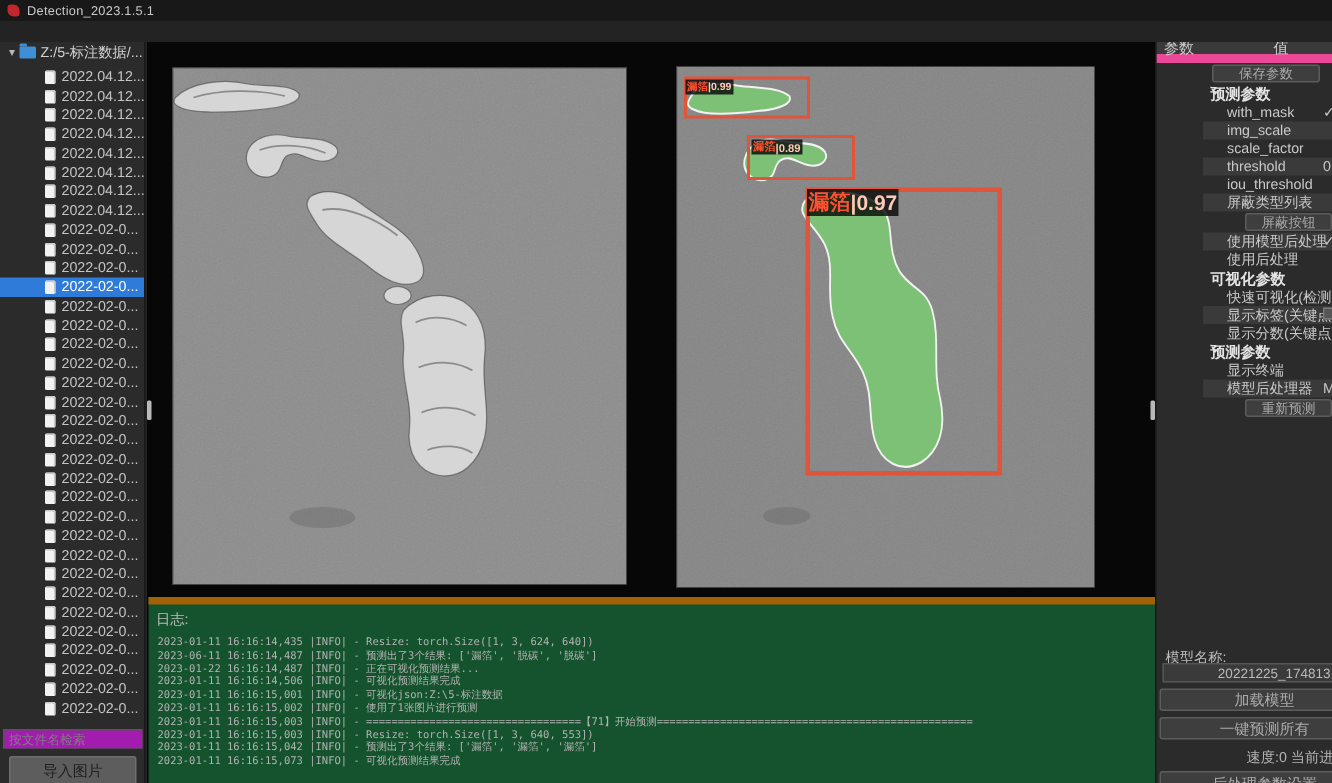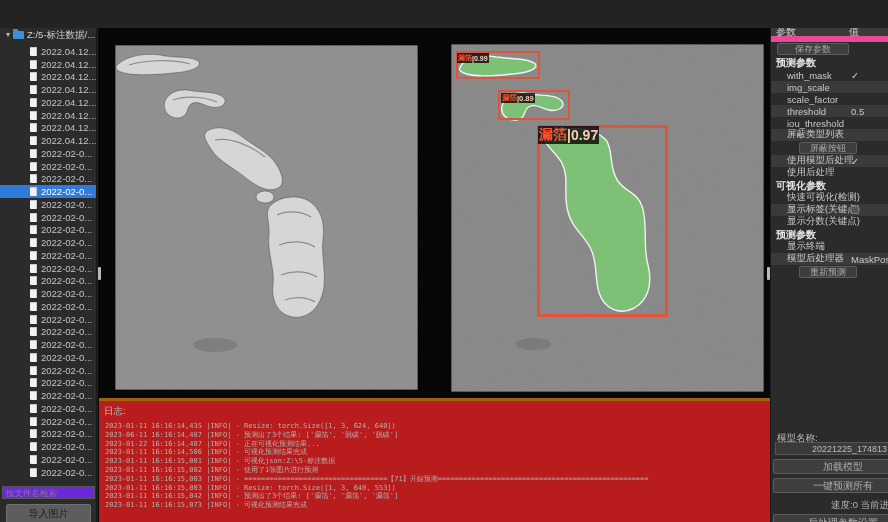--- a/index.html
+++ b/index.html
@@ -32,57 +32,57 @@
   .folder-ic { width:11px; height:8px; background:#3f8fd6; border-radius:1px; position:relative; flex:0 0 auto; }
   .folder-ic:before { content:""; position:absolute; left:0; top:-2px; width:5px; height:2px;
                       background:#3f8fd6; border-radius:1px 1px 0 0; }
   .file-list { position:absolute; left:0; top:17px; right:0; bottom:0; }
   .file-row { display:flex; align-items:center; gap:4px; height:12.75px; padding-left:30px;
               color:#c4c4c4; font-size:9.5px; white-space:nowrap; }
   .file-row.selected { background:#2f7bd9; color:#ffffff; }
   .file-ic { width:7px; height:9px; background:#f2f2f2; border-radius:1px; flex:0 0 auto;
              box-shadow:inset -1px 1px 0 #c9c9c9; }
   .search-box { position:absolute; left:2px; top:458px; width:93px; height:13px;
-                background:#6d28d9; border:1px solid #565656; color:#cfcfcf;
+                background:#a21caf; border:1px solid #565656; color:#cfcfcf;
                 font-size:8.5px; padding:0 3px; }
   .search-box::placeholder { color:#7d7d7d; }
   .import-btn { position:absolute; left:6px; top:476px; width:85px; height:20px;
                 background:#5d5d5d; border:1px solid #6f6f6f; color:#1f1f1f;
                 font-size:10px; border-radius:2px; }
 
   
   .center { position:absolute; left:98px; top:0; width:672px; height:494px; background:#070707; }
   .img-panel { position:absolute; background:#8a8a8a; }
   .img-left  { left:17px;  top:17px; width:303px; height:345px; }
-  .img-right { left:353px; top:16px; width:313px; height:348px; }
+  .img-right { left:353px; top:16px; width:279px; height:348px; }
   .img-panel svg { display:block; width:100%; height:100%; }
   .det-overlay { position:absolute; inset:0; }
   .det-box { position:absolute; border-style:solid; border-color:#e0543a; }
   .det-label { position:absolute; background:rgba(5,5,5,.8); display:flex; align-items:center;
                white-space:nowrap; padding:0 1px; font-weight:bold; }
   .det-cls { color:#ff5030; }
   .det-score { color:#ffc9b8; }
   .splitter-h { position:absolute; width:3px; height:13px; background:#b9b9b9; border-radius:1px; }
 
   
-  .log-area { position:absolute; left:1px; right:0; top:370px; bottom:0; background:#b91c1c;
-              border-top:3px solid #a16207; overflow:hidden; }
+  .log-area { position:absolute; left:1px; right:0; top:370px; bottom:0; background:#14532d;
+              border-top:5px solid #a16207; overflow:hidden; }
   .log-title { position:absolute; left:5px; top:4px; font-size:9.5px; color:#bdbdbd; }
   .log-lines { position:absolute; left:6px; top:21px; right:2px; bottom:0; overflow:hidden; }
   .log-line { font-family:"DejaVu Sans Mono", monospace; font-size:7px; line-height:8.8px;
               color:#b2b2b2; white-space:nowrap; }
 
   
   .right-panel { position:absolute; left:770px; top:0; width:118px; height:494px;
                  background:#2b2b2b; border-left:1px solid #191919; overflow:hidden; }
   .param-head { display:flex; height:14px; background:#3a3a3a; border-bottom:6px solid #ec4899;
                 align-items:center; font-size:10px; color:#cccccc; }
   .param-head .c1 { padding-left:5px; width:78px; }
-  .param-rows { position:relative; }
-  .p-row { position:relative; height:12px; display:flex; align-items:flex-end; font-size:9.5px; color:#c9c9c9; }
+  .param-rows { position:relative;margin-left:31px; }
+  .p-row { position:relative; height:12px; display:flex; align-items:center; font-size:9.5px; color:#c9c9c9; }
   .p-row.shade { background:#3a3a3a; }
   .p-row .p-label { padding-left:16px; white-space:nowrap; overflow:hidden; }
   .p-row .p-value { position:absolute; left:80px; font-size:9.5px; color:#c9c9c9; white-space:nowrap; }
   .p-section { height:13px; display:flex; align-items:center; font-size:10px; font-weight:bold;
                color:#e4e4e4; padding-left:5px; }
   .p-btn-row { height:14px; display:flex; align-items:center; }
   .p-btn { height:12px; background:#3e3e3e; border:1px solid #5c5c5c; color:#a9a9a9;
            font-size:9px; border-radius:2px; line-height:10px; }
   .p-btn.wide { margin-left:6px; width:72px; }
   .p-btn.indent { margin-left:28px; width:58px; }
@@ -101,20 +101,24 @@
   .btn-predict-all { top:450px; }
   .speed-text { position:absolute; left:60px; top:471px; width:140px; font-size:9.5px; color:#b5b5b5;
                 white-space:nowrap; }
   .btn-postproc { top:486px; height:18px; }
 </style>
 </head>
 <body>
 
 <div class="app">
 
+  <div class="titlebar">
+    <div class="app-logo"></div>
+    <div class="title-text">Detection_2023.1.5.1</div>
+  </div>
 
 
   <div class="main">
 
     <div class="left-panel">
       <div class="tree">
         <div class="tree-root">
           <span class="chev">▾</span>
           <span class="folder-ic"></span>
           <span>Z:/5-标注数据/...</span>

